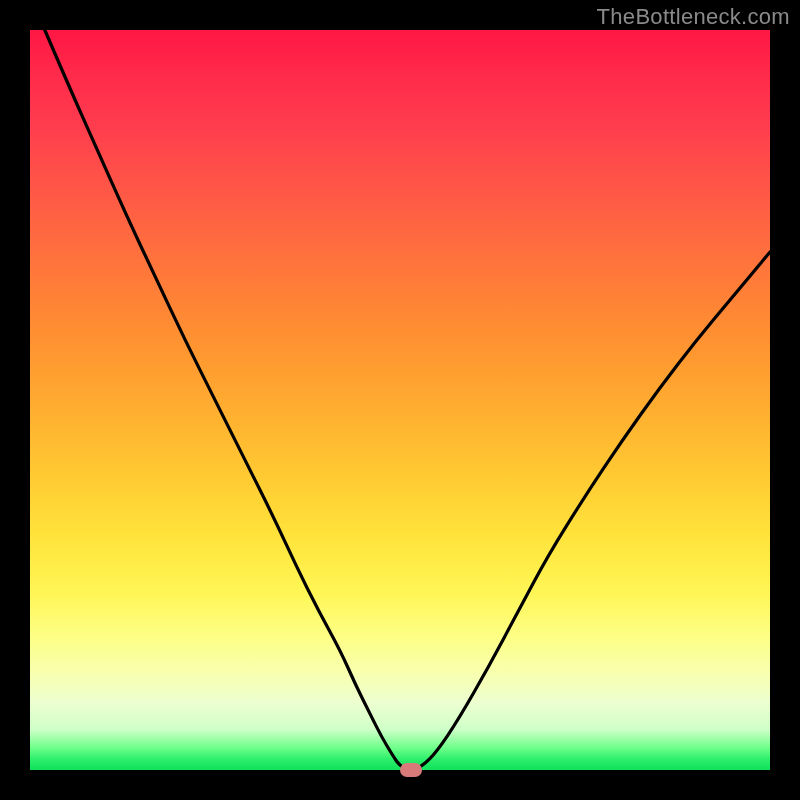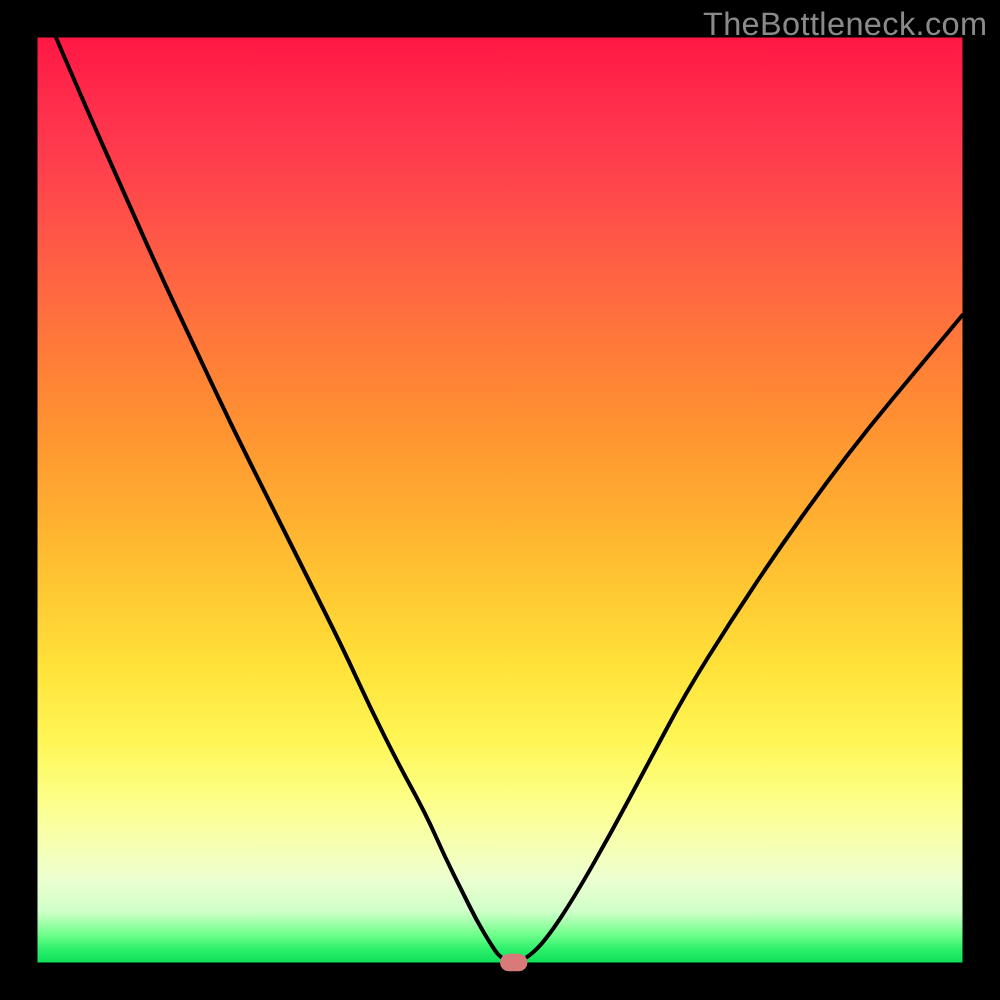--- a/index.html
+++ b/index.html
@@ -46,21 +46,21 @@
       #6fff8a 97%,
       #2ff06c 98.5%,
       #0ee05a 100%
     );
   }
   .watermark {
     position: absolute;
     top: 4px;
     right: 10px;
     color: #8a8a8a;
-    font-size: 26px;
+    font-size: 22px;
     font-weight: 500;
     letter-spacing: 0.3px;
     user-select: none;
   }
   .marker {
     position: absolute;
     width: 22px;
     height: 14px;
     background: #d97a7a;
     border-radius: 7px;

